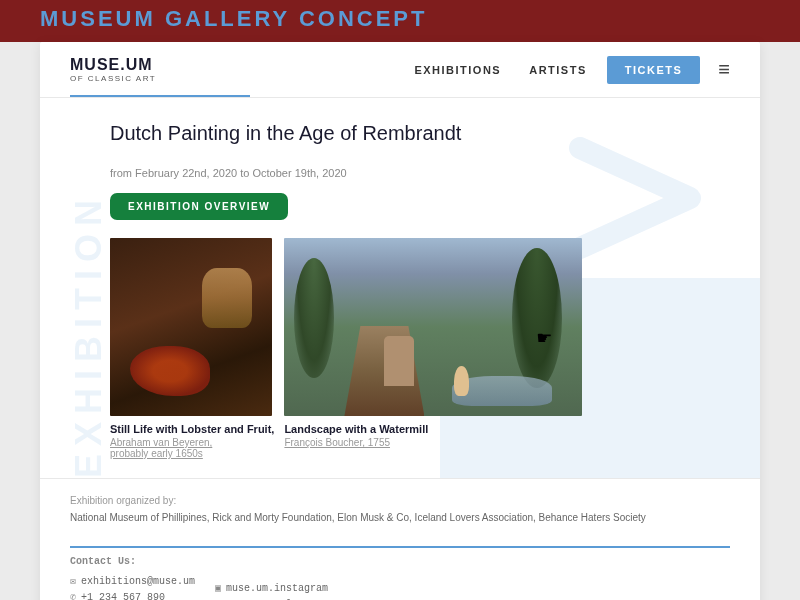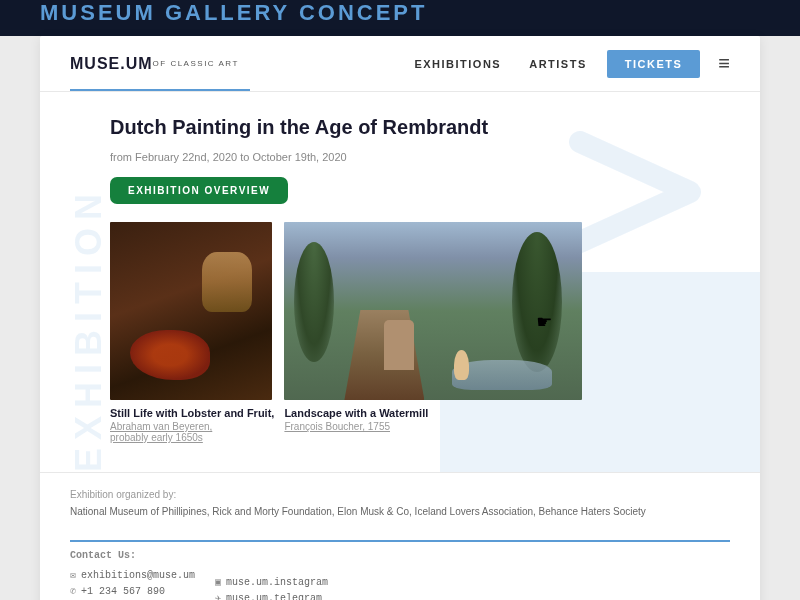--- a/index.html
+++ b/index.html
@@ -6,22 +6,22 @@
     body {
       width: 800px;
       height: 600px;
       font-family: 'Arial', sans-serif;
       background: #f0f0f0;
       overflow: hidden;
     }
 
     
     .page-header {
-      padding: 0 40px 10px;
-      background: #0f172a;
+      padding: 6px 40px 10px;
+      background: #7f1d1d;
     }
     .page-title {
       font-size: 22px;
       font-weight: 700;
       letter-spacing: 3px;
       color: #5b9bd5;
       text-transform: uppercase;
     }
 
     
@@ -37,23 +37,22 @@
     .nav-bar {
       display: flex;
       align-items: center;
       padding: 0 30px;
       height: 56px;
       border-bottom: 1px solid #e8e8e8;
       position: relative;
     }
     .logo-block {
       display: flex;
-      flex-direction: row;
+      flex-direction: column;
       margin-right: auto;
-      align-items: center;
     }
     .logo-main {
       font-size: 16px;
       font-weight: 900;
       letter-spacing: 1px;
       color: #1a1a2e;
     }
     .logo-sub {
       font-size: 8px;
       letter-spacing: 1.5px;
@@ -159,23 +158,23 @@
 
     
     .exhibition-header {
       position: relative;
       z-index: 1;
       margin-left: 40px;
       margin-bottom: 18px;
     }
     .exhibition-title {
       font-size: 20px;
-      font-weight: 700;
+      font-weight: 400;
       color: #1a1a2e;
-      margin-bottom: 12px;
+      margin-bottom: 22px;
     }
     .exhibition-dates {
       font-size: 11px;
       color: #888;
       margin-bottom: 14px;
     }
     .btn-overview {
       background: #15803d;
       color: #fff;
       font-size: 10px;

